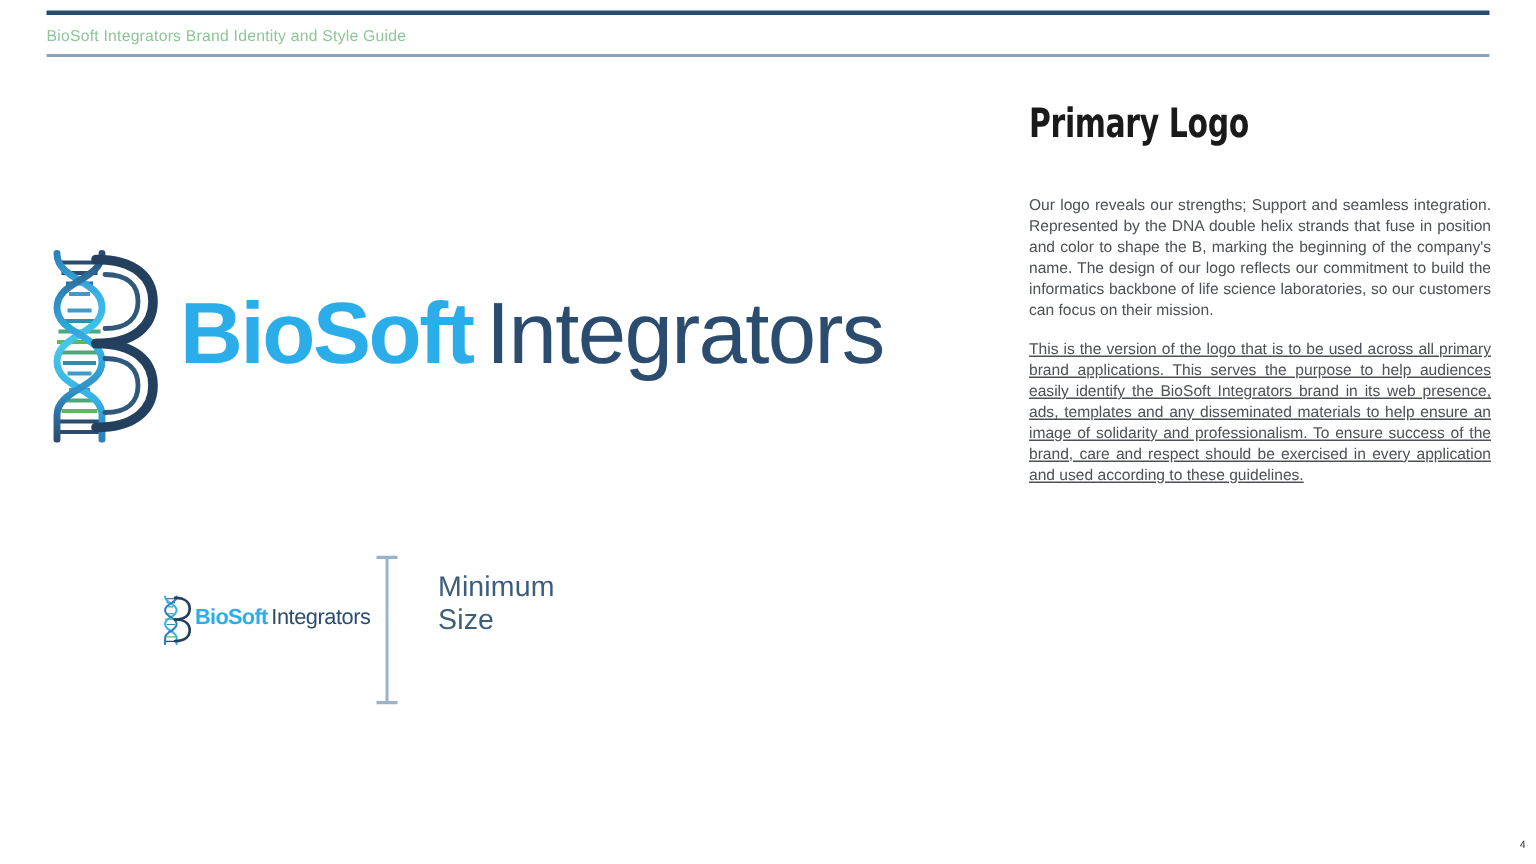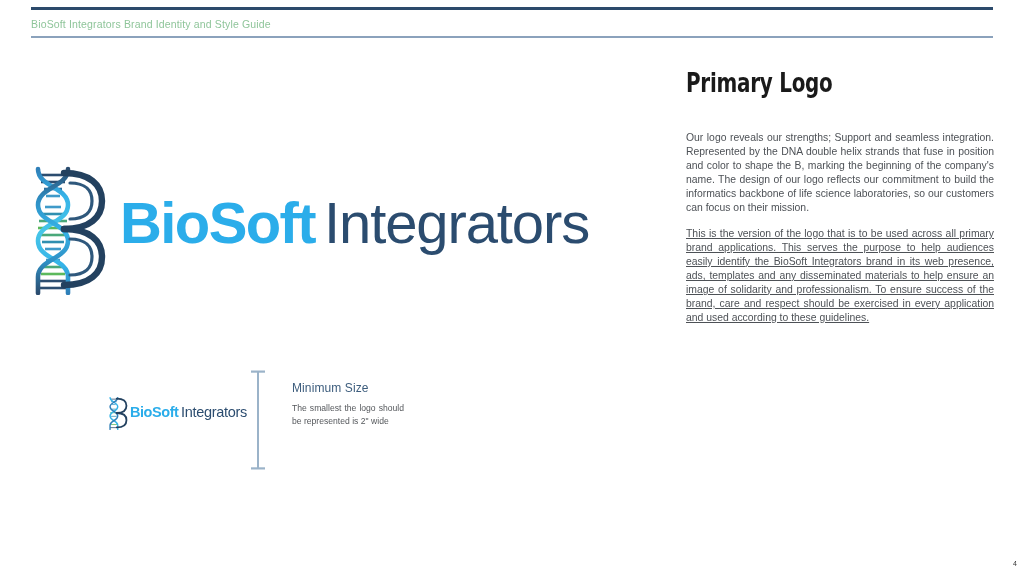--- a/index.html
+++ b/index.html
@@ -128,21 +128,21 @@
     height: 100px;
   }
 
   #min-size-text-block {
     position: absolute;
     left: 292px;
     top: 381px;
     width: 112px;
   }
   #min-size-heading {
-    font-size: 12px;
+    font-size: 19px;
     color: #3d5d7d;
     letter-spacing: 0.1px;
     margin: 0 0 7px 0;
     font-weight: 400;
   }
   #min-size-body {
     font-size: 8.6px;
     line-height: 1.52;
     color: #55585c;
     text-align: justify;
@@ -278,21 +278,20 @@
 </div>
 
 <svg id="measure-bracket" viewBox="0 0 20 100">
   <line x1="3" y1="1.6" x2="17" y2="1.6" stroke="#9bb3c9" stroke-width="2.2"></line>
   <line x1="10" y1="1.6" x2="10" y2="98.4" stroke="#9bb3c9" stroke-width="2"></line>
   <line x1="3" y1="98.4" x2="17" y2="98.4" stroke="#9bb3c9" stroke-width="2.2"></line>
 </svg>
 
 <div id="min-size-text-block">
   <h2 id="min-size-heading">Minimum Size</h2>
-  <p id="min-size-body">The smallest the logo should be represented is 2" wide</p>
 </div>
 
 <div id="right-column">
   <h1 id="section-title">Primary Logo</h1>
   <p id="paragraph-1" class="body-paragraph">Our logo reveals our strengths; Support and seamless integration. Represented by the DNA double helix strands that fuse in position and color to shape the B, marking the beginning of the company's name. The design of our logo reflects our commitment to build the informatics backbone of life science laboratories, so our customers can focus on their mission.</p>
   <p id="paragraph-2" class="body-paragraph">This is the version of the logo that is to be used across all primary brand applications. This serves the purpose to help audiences easily identify the BioSoft Integrators brand in its web presence, ads, templates and any disseminated materials to help ensure an image of solidarity and professionalism. To ensure success of the brand, care and respect should be exercised in every application and used according to these guidelines.</p>
 </div>
 
 <div id="page-number">4</div>
 

